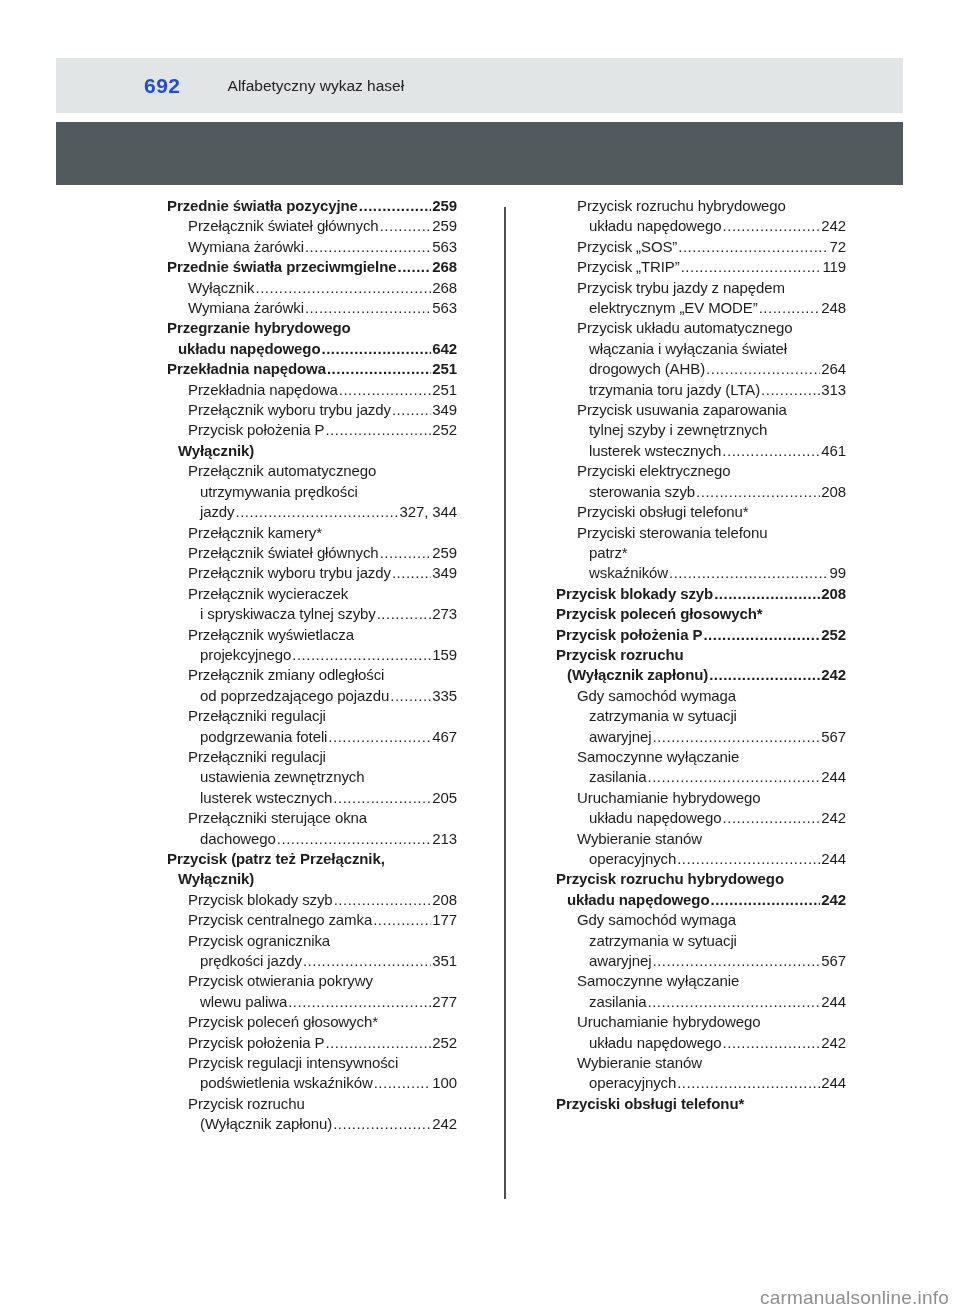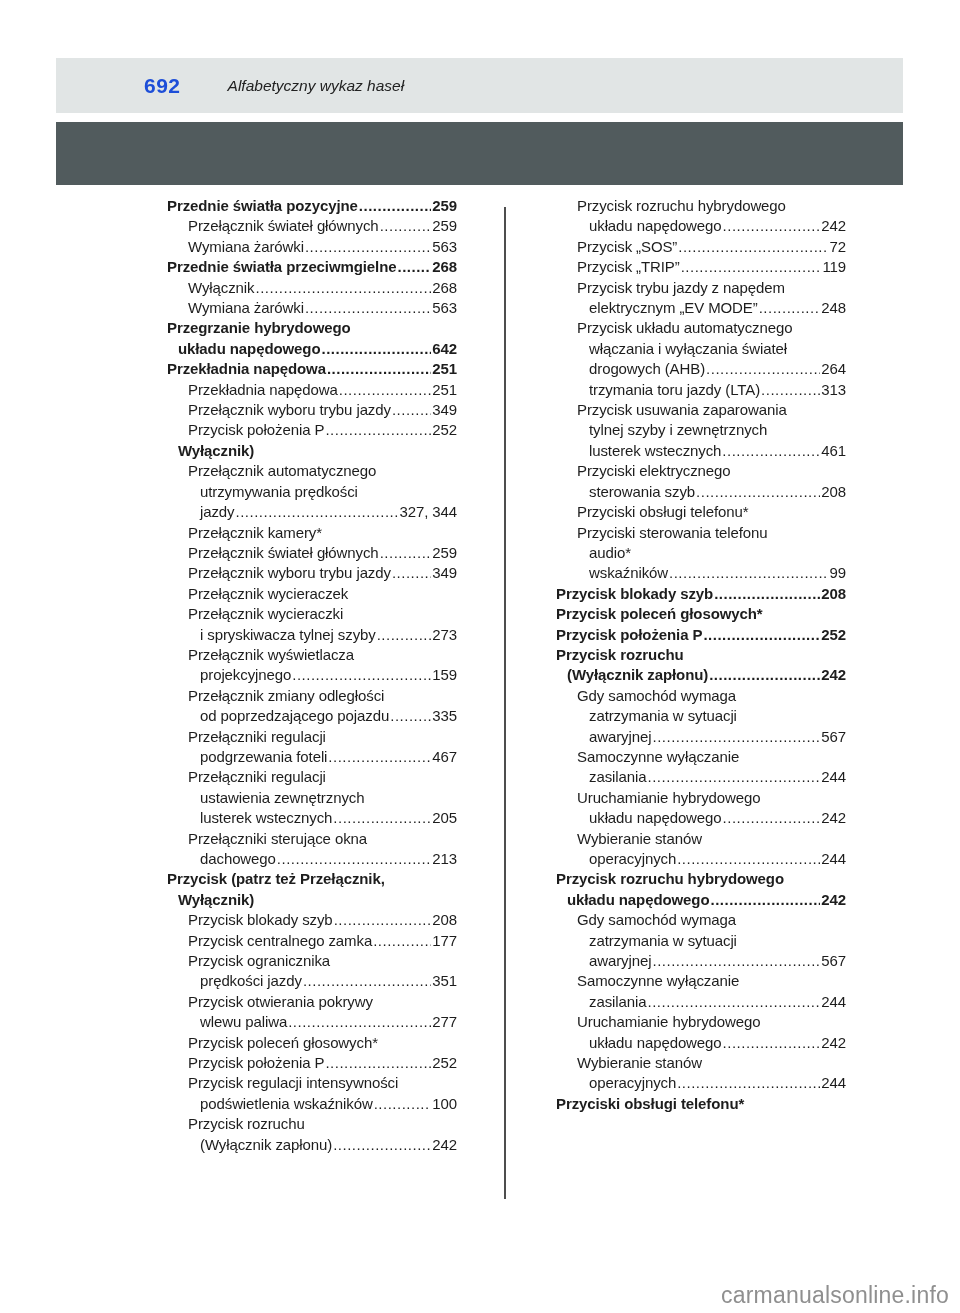--- a/index.html
+++ b/index.html
@@ -23,21 +23,21 @@
   .header-bar{
     position:absolute;left:56px;top:58px;width:847px;height:55px;
     background:var(--header-bar);
     display:flex;align-items:center;
   }
   .page-number{
     font-size:21px;font-weight:bold;color:#1d4ed8;
     margin-left:88px;letter-spacing:0.5px;
   }
   .header-title{
-    font-size:15.5px;color:#222;margin-left:47px;font-style:italic;
+    font-size:15.5px;color:#222;margin-left:47px;
   }
   .dark-bar{
     position:absolute;left:56px;top:122px;width:847px;height:63px;
     background:var(--dark-bar);
   }
   .column{
     position:absolute;top:196px;width:290px;
     font-size:15px;line-height:20.4px;letter-spacing:-0.1px;
   }
   .column.left{left:167px;}
@@ -59,21 +59,21 @@
     margin:0 1px;font-weight:normal;
   }
   .row .dots::after{
     content:"..................................................................";
     letter-spacing:0.5px;
   }
   .row.b .dots::after{font-weight:bold;letter-spacing:0.5px;}
   .row .pg{flex:0 0 auto;text-align:right;}
   .watermark{
     position:absolute;right:11px;bottom:4px;
-    font-size:23px;color:var(--watermark);letter-spacing:0.2px;
+    font-size:19px;color:var(--watermark);letter-spacing:0.2px;
   }
 </style>
 </head>
 <body>
 
 <div class="header-bar">
   <span class="page-number">692</span>
   <span class="header-title">Alfabetyczny wykaz haseł</span>
 </div>
 
@@ -161,23 +161,20 @@
       <span class="pg">259</span>
     </div>
     <div class="row i2">
       <span class="t">Przełącznik wyboru trybu jazdy</span>
       <span class="dots"></span>
       <span class="pg">349</span>
     </div>
     <div class="row i2">
       <span class="t">Przełącznik wycieraczek</span>
     </div>
-    <div class="row i2">
-      <span class="t">Przełącznik wycieraczki</span>
-    </div>
     <div class="row i3">
       <span class="t">i spryskiwacza tylnej szyby</span>
       <span class="dots"></span>
       <span class="pg">273</span>
     </div>
     <div class="row i2">
       <span class="t">Przełącznik wyświetlacza</span>
     </div>
     <div class="row i3">
       <span class="t">projekcyjnego</span>
@@ -339,21 +336,21 @@
       <span class="dots"></span>
       <span class="pg">208</span>
     </div>
     <div class="row i2">
       <span class="t">Przyciski obsługi telefonu*</span>
     </div>
     <div class="row i2">
       <span class="t">Przyciski sterowania telefonu</span>
     </div>
     <div class="row i3">
-      <span class="t">audio*</span>
+      <span class="t">patrz*</span>
     </div>
     <div class="row i3">
       <span class="t">wskaźników</span>
       <span class="dots"></span>
       <span class="pg">99</span>
     </div>
     <div class="row i0 b">
       <span class="t">Przycisk blokady szyb</span>
       <span class="dots"></span>
       <span class="pg">208</span>

